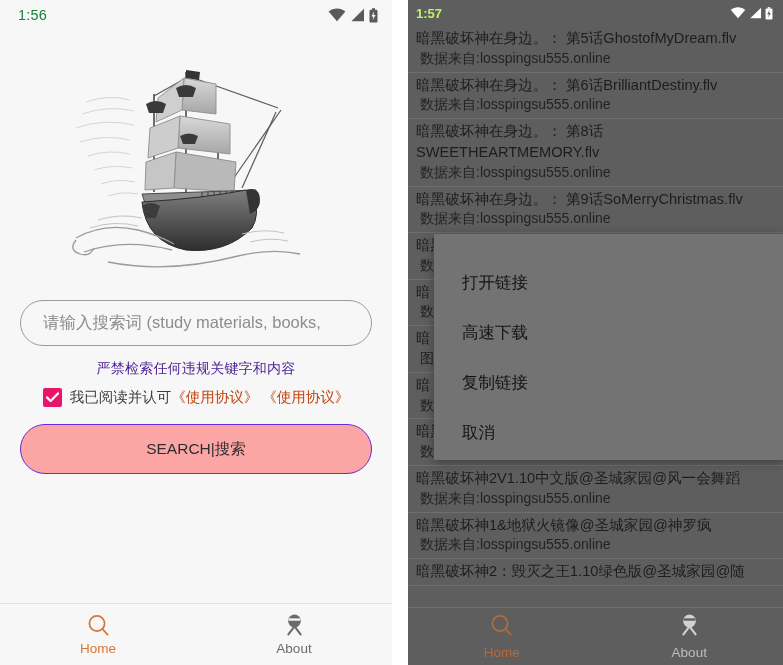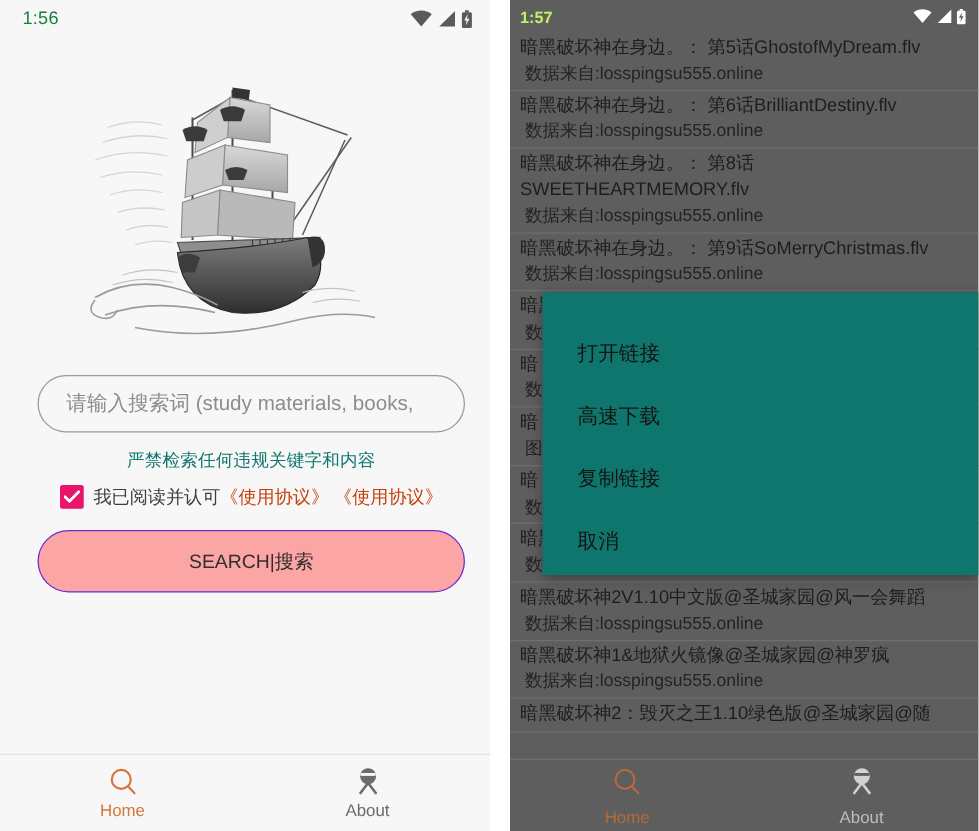--- a/index.html
+++ b/index.html
@@ -29,34 +29,34 @@
   .statusbar .sb-icons { display: flex; align-items: center; gap: 4px; }
   .sb-icons svg { display: block; }
 
   .hero {
     flex: 0 0 270px;
     display: flex; align-items: center; justify-content: center;
     padding: 4px 0 0 0;
   }
   .hero svg { display: block; }
 
-  .form-area { padding: 0 20px; margin-left: 10px; }
+  .form-area { padding: 0 20px; }
   .search-box {
     height: 46px; width: 100%;
     border: 1px solid #9a9a9a; border-radius: 26px;
     background: #f7f7f7;
     display: flex; align-items: center;
     padding: 0 22px;
     overflow: hidden;
   }
   .search-box .ph {
     color: #8d8d8d; font-size: 16.5px; white-space: nowrap;
   }
   .notice {
-    text-align: center; color: #0f766e; font-size: 14px;
+    text-align: center; color: #4c1d95; font-size: 14px;
     margin-top: 14px; letter-spacing: .2px;
   }
   .agree-row {
     display: flex; align-items: center; justify-content: center;
     gap: 8px; margin-top: 10px;
   }
   .checkbox {
     width: 19px; height: 19px; border-radius: 2px;
     background: #e8156b;
     display: flex; align-items: center; justify-content: center;
@@ -149,21 +149,21 @@
   }
   .rp-nav-item .nav-label { font-size: 13.5px; }
   .rp-nav-item.active .nav-label { color: #b56a3c; }
   .rp-nav-item.inactive .nav-label { color: #bcbcbc; }
 
   
   .dialog {
     position: absolute;
     left: 26px; top: 234px;
     width: 349px; height: 226px;
-    background: #0f766e;
+    background: #737373;
     box-shadow: 0 2px 10px rgba(0,0,0,.35);
     padding: 24px 0 0 0;
     z-index: 20;
   }
   .dlg-item {
     height: 50px;
     display: flex; align-items: center;
     padding-left: 28px;
     font-size: 16.5px; color: #141414;
     cursor: pointer;

